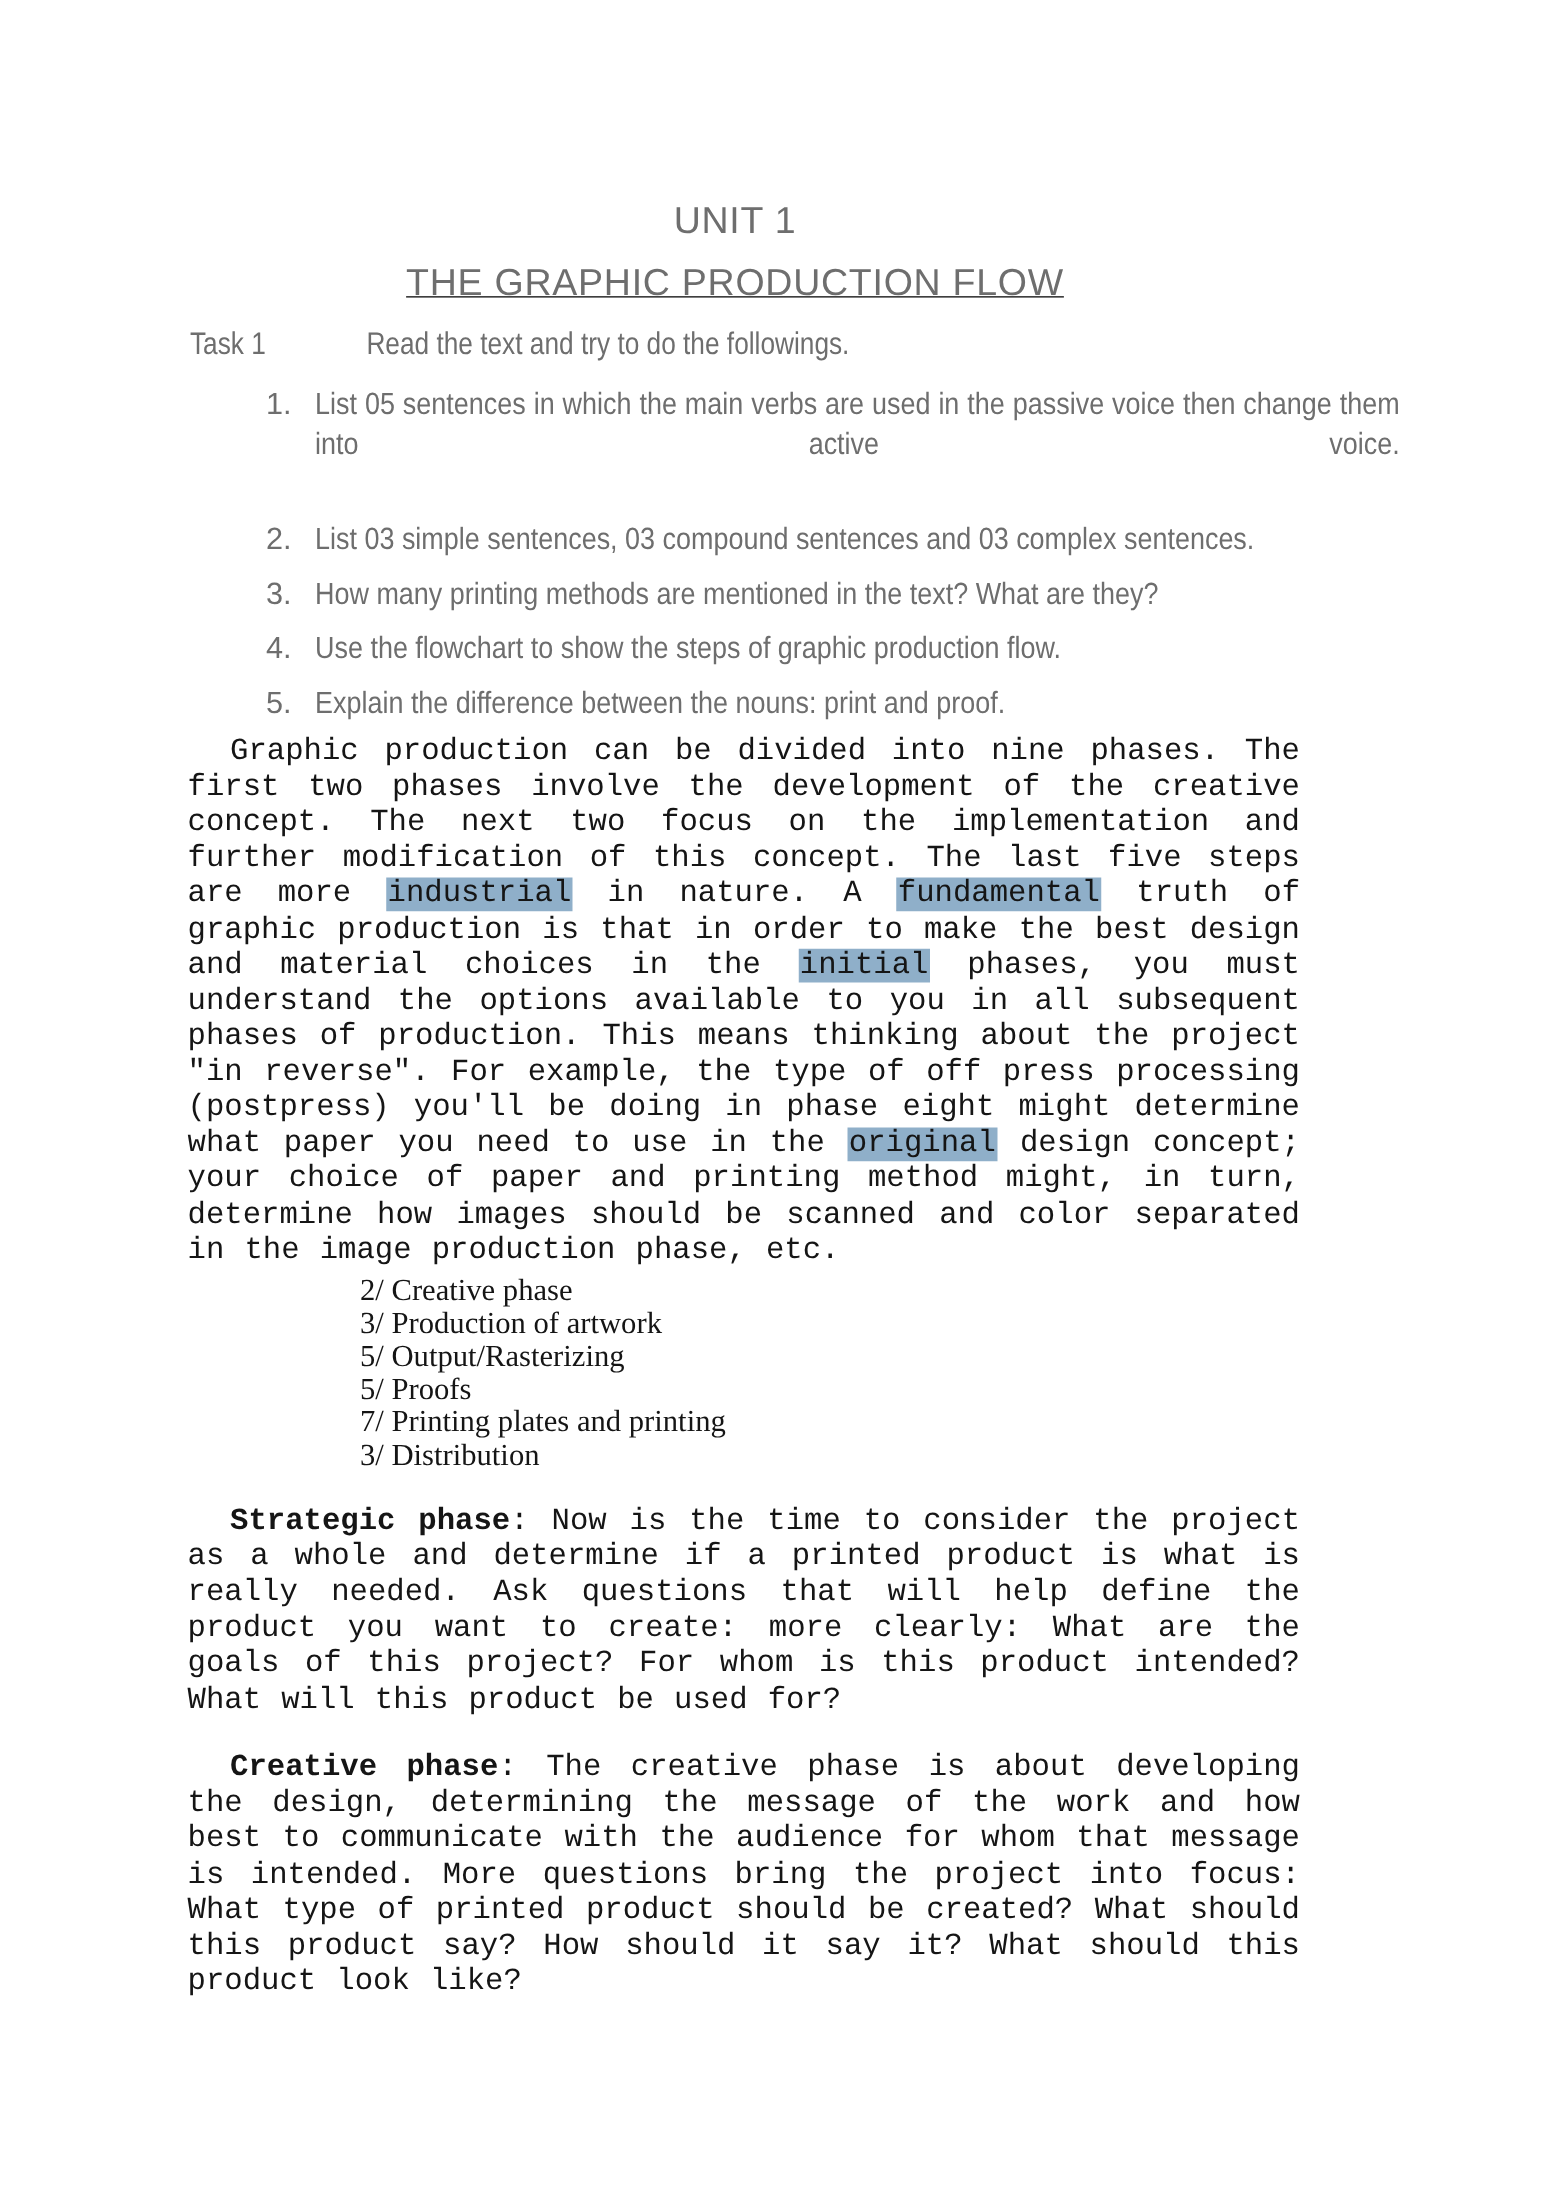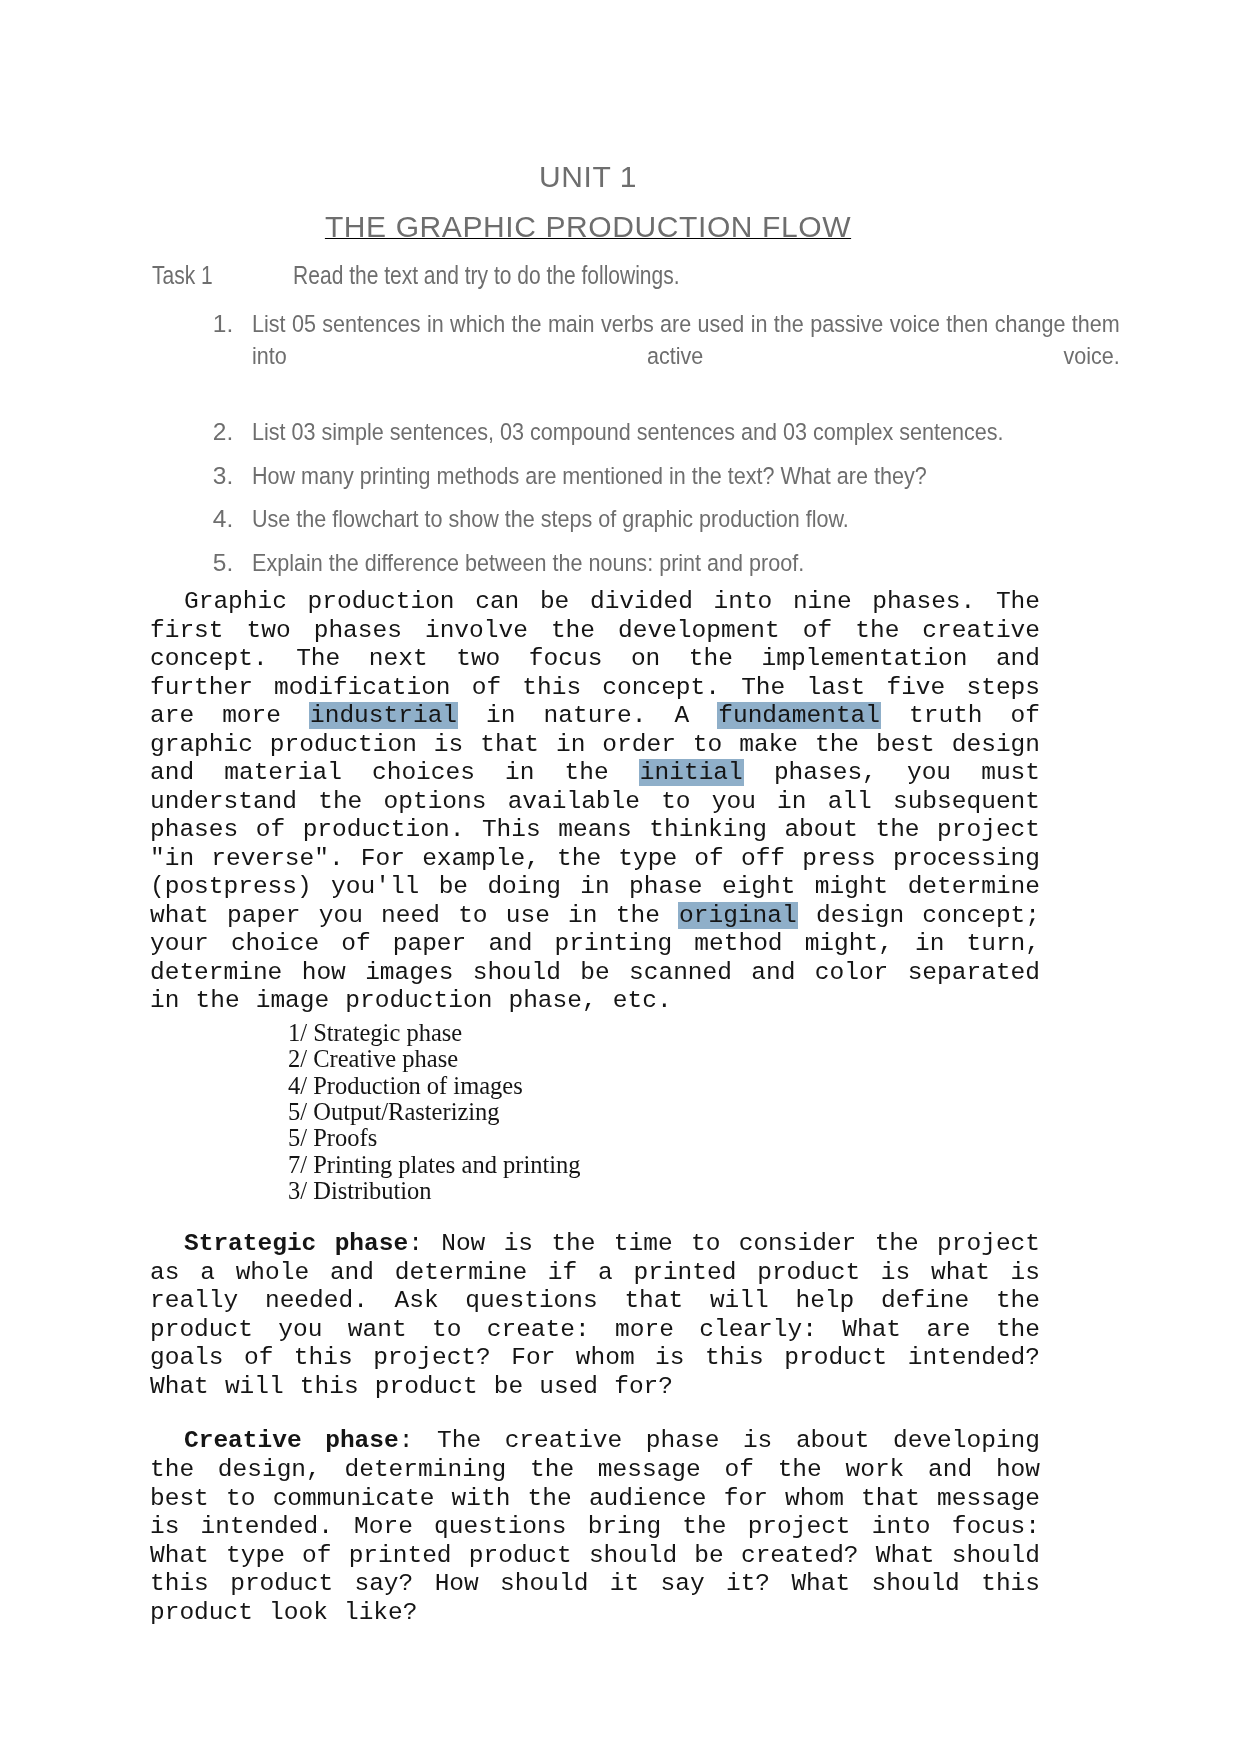--- a/index.html
+++ b/index.html
@@ -162,23 +162,22 @@
         <span class="t">Explain the difference between the nouns: print and proof.</span>
       </li>
     </ol>
   </div>
 
   <div class="body-wrap">
 
     <p class="para"><span>Graphic production can be divided into nine phases. The first two phases involve the development of the creative concept. The next two focus on the implementation and further modification of this concept. The last five steps are more </span><span class="hl">industrial</span><span> in nature. A </span><span class="hl">fundamental</span><span> truth of graphic production is that in order to make the best design and material choices in the </span><span class="hl">initial</span><span> phases, you must understand the options available to you in all subsequent phases of production. This means thinking about the project "in reverse". For example, the type of off press processing (postpress) you'll be doing in phase eight might determine what paper you need to use in the </span><span class="hl">original</span><span> design concept; your choice of paper and printing method might, in turn, determine how images should be scanned and color separated in the image production phase, etc.</span></p>
 
     <ul class="phases">
-      <li>1/ Strategic phase</li>
       <li>2/ Creative phase</li>
-      <li>4/ Production of images</li>
+      <li>3/ Production of artwork</li>
       <li>5/ Output/Rasterizing</li>
       <li>5/ Proofs</li>
       <li>7/ Printing plates and printing</li>
       <li>3/ Distribution</li>
     </ul>
 
     <div class="gap-md"></div>
 
     <p class="para"><b class="bold">Strategic phase</b><span>: Now is the time to consider the project as a whole and determine if a printed product is what is really needed. Ask questions that will help define the product you want to create: more clearly: What are the goals of this project? For whom is this product intended? What will this product be used for?</span></p>
 

